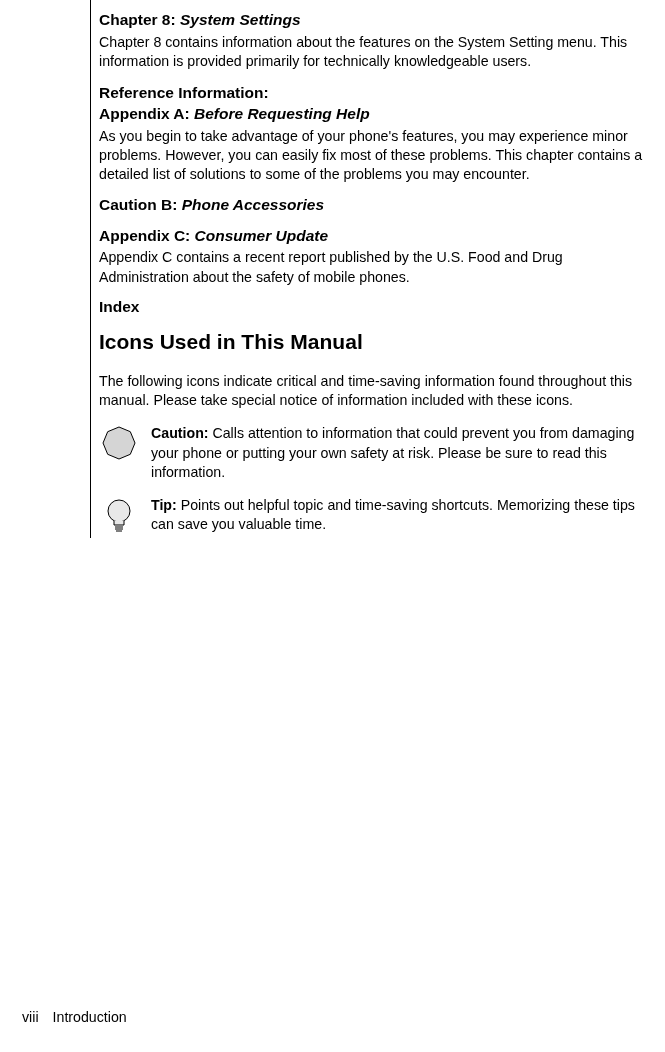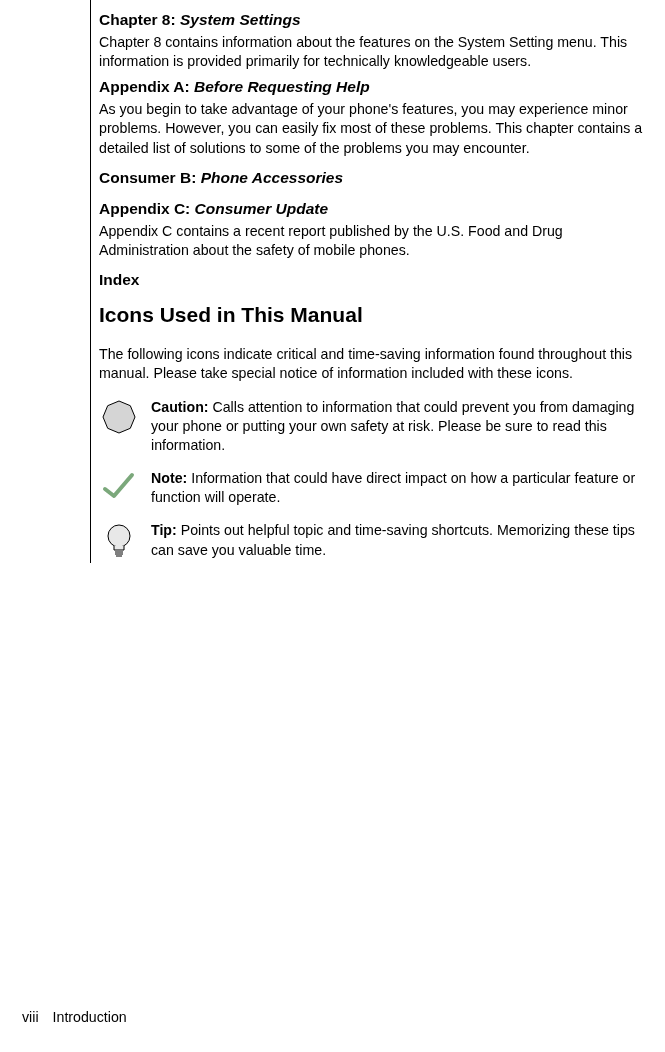--- a/index.html
+++ b/index.html
@@ -78,27 +78,28 @@
 </head>
 <body>
 
 <div class="content">
 
   <div class="section-heading first-heading">
     <span>Chapter 8: </span><span class="italic">System Settings</span>
   </div>
   <p class="body-text">Chapter 8 contains information about the features on the System Setting menu. This information is provided primarily for technically knowledgeable users.</p>
 
+  <div class="ref-heading">Reference Information:</div>
   <div class="section-heading" style="margin-top:0">
     <span>Appendix A: </span><span class="italic">Before Requesting Help</span>
   </div>
   <p class="body-text">As you begin to take advantage of your phone's features, you may experience minor problems. However, you can easily fix most of these problems. This chapter contains a detailed list of solutions to some of the problems you may encounter.</p>
 
   <div class="section-heading">
-    <span>Consumer B: </span><span class="italic">Phone Accessories</span>
+    <span>Caution B: </span><span class="italic">Phone Accessories</span>
   </div>
 
   <div class="section-heading">
     <span>Appendix C: </span><span class="italic">Consumer Update</span>
   </div>
   <p class="body-text">Appendix C contains a recent report published by the U.S. Food and Drug Administration about the safety of mobile phones.</p>
 
   <div class="section-heading">Index</div>
 
   <div class="big-heading">Icons Used in This Manual</div>
@@ -108,30 +109,20 @@
     <div class="icon-cell">
       <svg width="34" height="34" viewBox="0 0 34 34">
         <polygon points="17,1 28.3,5.7 33,17 28.3,28.3 17,33 5.7,28.3 1,17 5.7,5.7" fill="#d5d5d5" stroke="#000" stroke-width="1"></polygon>
       </svg>
     </div>
     <div class="icon-text">
       <span class="bold">Caution:</span><span> Calls attention to information that could prevent you from damaging your phone or putting your own safety at risk. Please be sure to read this information.</span>
     </div>
   </div>
 
-  <div class="icon-row">
-    <div class="icon-cell">
-      <svg width="34" height="30" viewBox="0 0 34 30">
-        <path d="M 3 18 L 12 25 L 30 4" fill="none" stroke="#7ba87b" stroke-width="4" stroke-linecap="round" stroke-linejoin="round"></path>
-      </svg>
-    </div>
-    <div class="icon-text">
-      <span class="bold">Note:</span><span> Information that could have direct impact on how a particular feature or function will operate.</span>
-    </div>
-  </div>
 
   <div class="icon-row">
     <div class="icon-cell">
       <svg width="28" height="40" viewBox="0 0 28 40">
         <circle cx="14" cy="13" r="11" fill="#e8e8e8" stroke="#000" stroke-width="1"></circle>
         <path d="M 9 23 L 9 27 L 19 27 L 19 23" fill="#e8e8e8" stroke="#000" stroke-width="1"></path>
         <line x1="10" y1="29" x2="18" y2="29" stroke="#000" stroke-width="1"></line>
         <line x1="10" y1="31" x2="18" y2="31" stroke="#000" stroke-width="1"></line>
         <line x1="11" y1="33" x2="17" y2="33" stroke="#000" stroke-width="1"></line>
       </svg>

